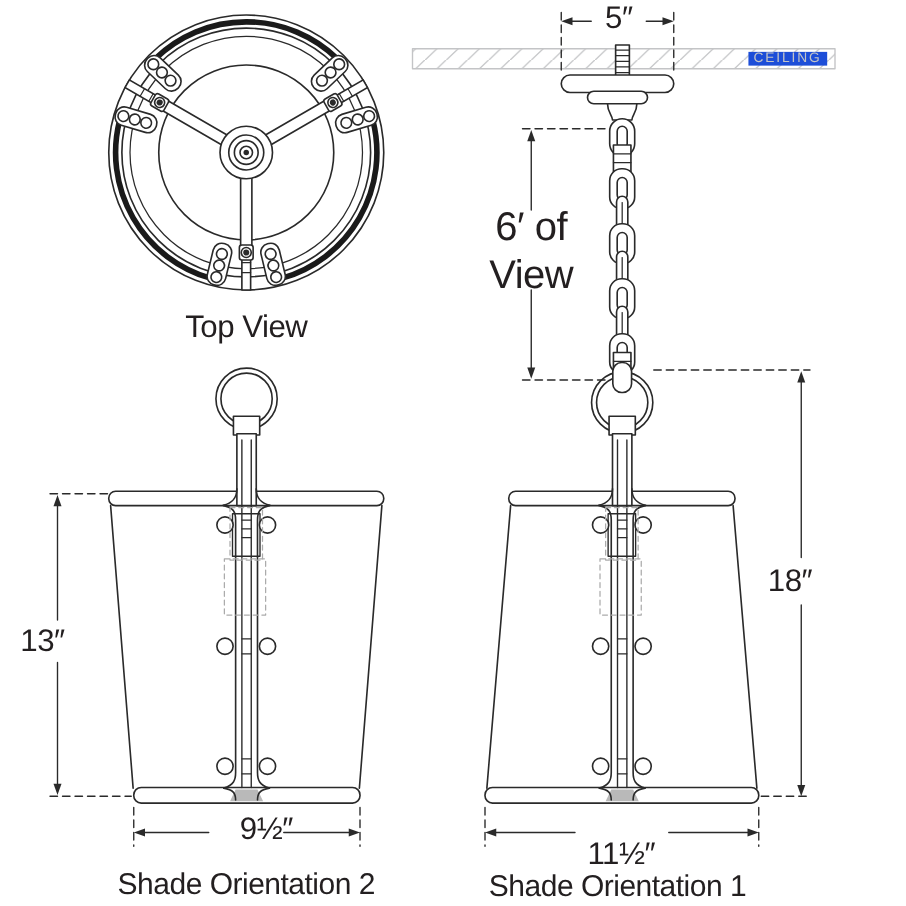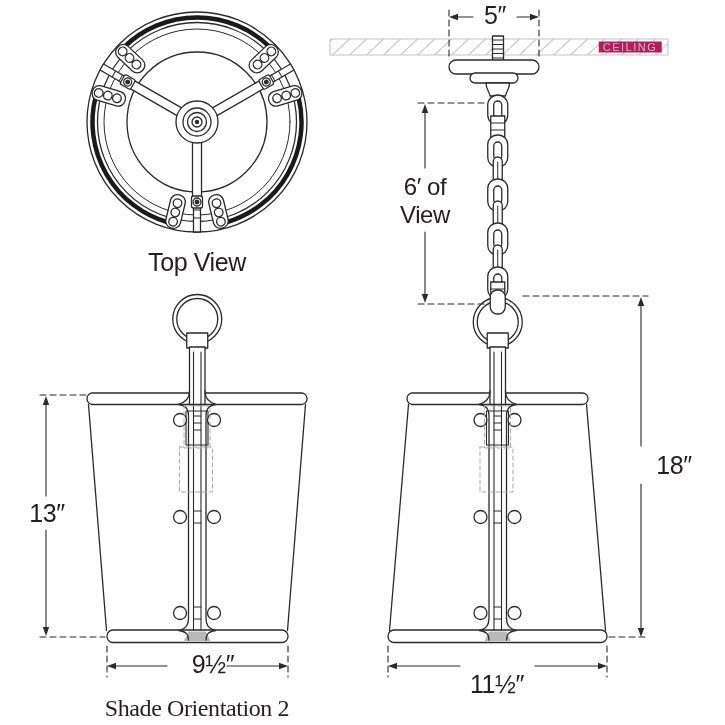--- a/index.html
+++ b/index.html
@@ -13,24 +13,24 @@
     font-family:"Liberation Sans","DejaVu Sans",sans-serif;color:var(--text);
   }
   .stage svg{position:absolute;left:0;top:0;}
   .lbl{
     position:absolute;transform:translate(-50%,-50%);
     white-space:nowrap;color:var(--text);letter-spacing:-0.4px;line-height:1;
   }
   .lbl.dim{font-size:25px;}
   .lbl.caption{font-size:24px;}
   .lbl.topview{font-size:25px;text-align:center;}
-  .lbl.chain{font-size:24px;text-align:center;line-height:1.18;}
+  .lbl.chain{font-size:32px;text-align:center;line-height:1.18;}
   .lbl.ceiling{
     font-size:11px;letter-spacing:1.5px;color:var(--muted);
-    background:#be185d;padding:0 4px;transform:translate(-50%,-50%);
+    background:#1d4ed8;padding:0 4px;transform:translate(-50%,-50%);
   }
 </style>
 </head>
 <body>
 
 <div class="stage">
 
 <svg width="725" height="725" viewBox="0 0 725 725" fill="none" stroke="#2a2a2a" stroke-width="1.3" stroke-linecap="round" stroke-linejoin="round">
   <defs>
     <pattern id="hatch" patternUnits="userSpaceOnUse" width="17" height="16">
@@ -268,24 +268,25 @@
 
 <div class="lbl dim" style="left:495px;top:15px;">5″</div>
 
 <div class="lbl chain" style="left:425px;top:201px;">
   <div>6′ of</div>
   <div>View</div>
 </div>
 
 <div class="lbl topview" style="left:197px;top:262px;">Top View</div>
 
-<div class="lbl dim" style="left:47px;top:513px;">13″</div>
-
-<div class="lbl dim" style="left:674px;top:465px;">18″</div>
+<div class="lbl dim" style="left:34px;top:513px;">13″</div>
+
+<div class="lbl dim" style="left:632px;top:465px;">18″</div>
 
 <div class="lbl dim" style="left:213px;top:664px;">9½″</div>
 
 <div class="lbl dim" style="left:497px;top:684px;">11½″</div>
 
-<div class="lbl caption" style="left:197px;top:708px;font-family:Liberation Serif, serif;">Shade Orientation 2</div>
-
+<div class="lbl caption" style="left:197px;top:708px;">Shade Orientation 2</div>
+
+<div class="lbl caption" style="left:494px;top:710px;">Shade Orientation 1</div>
 
 </div>
 
 </body></html>

